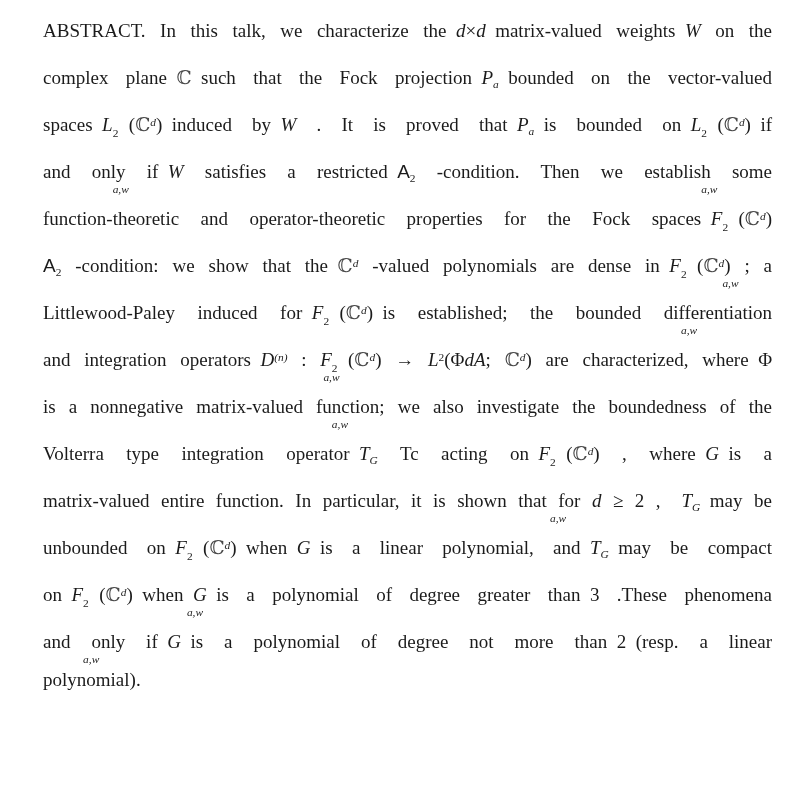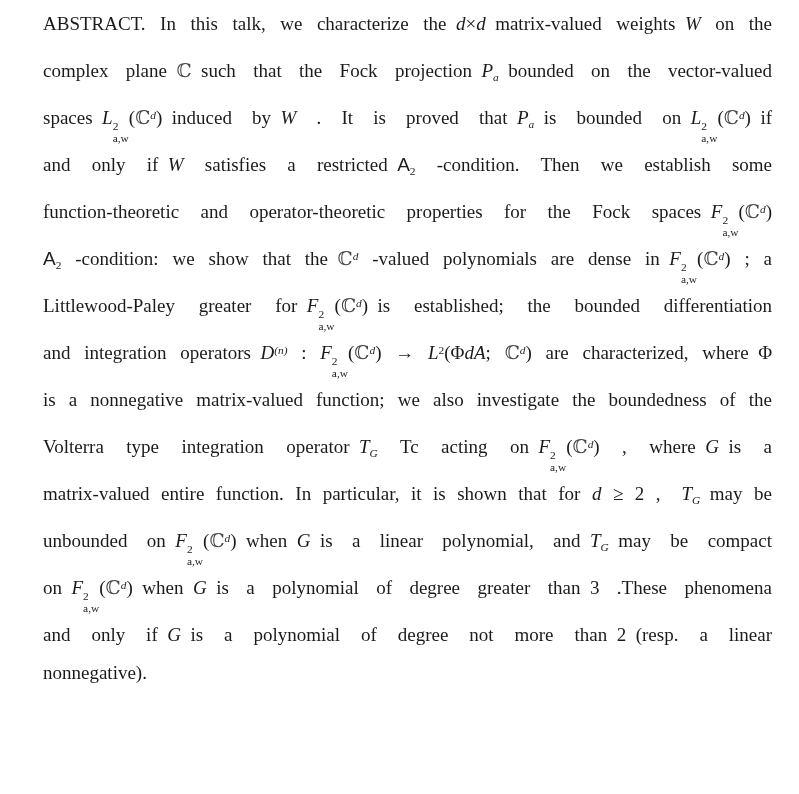--- a/index.html
+++ b/index.html
@@ -1,21 +1,21 @@
 <!DOCTYPE html>
 <html><head>
 <meta charset="utf-8">
 <style>
   html,body{margin:0;padding:0;}
   body{
     width:799px;height:794px;background:#ffffff;overflow:hidden;
     font-family:"Liberation Serif","DejaVu Serif",serif;
     font-size:19px;color:#1b1b1b;
   }
-  #page{padding:0 27px 0 43px;}
+  #page{padding:7px 27px 0 43px;}
   .line{
     text-align:justify;
     text-align-last:justify;
     -moz-text-align-last:justify;
     line-height:47px;height:47px;
   }
   .line.last{
     text-align:left;text-align-last:left;-moz-text-align-last:left;
     line-height:30px;height:30px;
   }
@@ -23,21 +23,21 @@
   .i{font-style:italic;}
   .sf{font-family:"Liberation Sans","DejaVu Sans",sans-serif;}
   .bb{font-family:"DejaVu Serif","DejaVu Sans",serif;color:#4a4a4a;}
   .sup{font-size:0.6em;position:relative;top:-0.45em;line-height:0;}
   .sub{font-size:0.6em;position:relative;top:0.32em;line-height:0;}
   .stk{
     display:inline-flex;flex-direction:column;align-items:flex-start;
     font-size:0.6em;line-height:1.05;vertical-align:-0.55em;
   }
   .stk .s1{font-style:normal;}
-  .stk .s2{}
+  .stk .s2{font-style:italic;margin-top:44px;}
   .sp{display:inline-block;width:0.5em;}
 </style>
 </head>
 <body>
 
 <div id="page">
   <div>
       <div class="line"><span class="r">ABSTRACT. In this talk, we characterize the</span><span class="sp"></span><span class="i">d</span><span class="r">×</span><span class="i">d</span><span class="sp"></span><span class="r">matrix-valued weights</span><span class="sp"></span><span class="i">W</span><span class="r"> on the</span></div>
       <div class="line"><span class="r">complex plane</span><span class="sp"></span><span class="bb">ℂ</span><span class="sp"></span><span class="r">such that the Fock projection</span><span class="sp"></span><span class="i">P</span><span class="sub i">a</span><span class="sp"></span><span class="r">bounded on the vector-valued</span></div>
       <div class="line"><span class="r">spaces</span><span class="sp"></span><span class="i">L</span><span class="stk">
@@ -49,21 +49,21 @@
         </span><span class="r">(</span><span class="bb">ℂ</span><span class="sup i">d</span><span class="r">)</span><span class="sp"></span><span class="r">if</span></div>
       <div class="line"><span class="r">and only if</span><span class="sp"></span><span class="i">W</span><span class="r"> satisfies a restricted</span><span class="sp"></span><span class="sf">A</span><span class="sub">2</span><span class="r"> -condition. Then we establish some</span></div>
       <div class="line"><span class="r">function-theoretic and operator-theoretic properties for the Fock spaces</span><span class="sp"></span><span class="i">F</span><span class="stk">
           <span class="s1">2</span>
           <span class="s2">a,w</span>
         </span><span class="r">(</span><span class="bb">ℂ</span><span class="sup i">d</span><span class="r">)</span></div>
       <div class="line"><span class="sf">A</span><span class="sub">2</span><span class="r"> -condition: we show that the</span><span class="sp"></span><span class="bb">ℂ</span><span class="sup i">d</span><span class="r"> -valued polynomials are dense in</span><span class="sp"></span><span class="i">F</span><span class="stk">
           <span class="s1">2</span>
           <span class="s2">a,w</span>
         </span><span class="r">(</span><span class="bb">ℂ</span><span class="sup i">d</span><span class="r">)</span><span class="r"> ; a</span></div>
-      <div class="line"><span class="r">Littlewood-Paley greater for</span><span class="sp"></span><span class="i">F</span><span class="stk">
+      <div class="line"><span class="r">Littlewood-Paley induced for</span><span class="sp"></span><span class="i">F</span><span class="stk">
           <span class="s1">2</span>
           <span class="s2">a,w</span>
         </span><span class="r">(</span><span class="bb">ℂ</span><span class="sup i">d</span><span class="r">)</span><span class="sp"></span><span class="r">is established; the bounded differentiation</span></div>
       <div class="line"><span class="r">and integration operators</span><span class="sp"></span><span class="i">D</span><span class="sup i">(n)</span><span class="r"> : </span><span class="i">F</span><span class="stk">
           <span class="s1">2</span>
           <span class="s2">a,w</span>
         </span><span class="r">(</span><span class="bb">ℂ</span><span class="sup i">d</span><span class="r">)</span><span class="r"> → </span><span class="i">L</span><span class="sup">2</span><span class="r">(</span><span class="r">Φ</span><span class="i">dA</span><span class="r">; </span><span class="bb">ℂ</span><span class="sup i">d</span><span class="r">)</span><span class="r"> are characterized, where</span><span class="sp"></span><span class="r">Φ</span></div>
       <div class="line"><span class="r">is a nonnegative matrix-valued function; we also investigate the boundedness of the</span></div>
       <div class="line"><span class="r">Volterra type integration operator</span><span class="sp"></span><span class="i">T</span><span class="sub i">G</span><span class="r"> Tc acting on</span><span class="sp"></span><span class="i">F</span><span class="stk">
           <span class="s1">2</span>
@@ -72,15 +72,15 @@
       <div class="line"><span class="r">matrix-valued entire function. In particular, it is shown that for </span><span class="i">d</span><span class="r"> ≥ 2 , </span><span class="sp"></span><span class="i">T</span><span class="sub i">G</span><span class="sp"></span><span class="r">may be</span></div>
       <div class="line"><span class="r">unbounded on</span><span class="sp"></span><span class="i">F</span><span class="stk">
           <span class="s1">2</span>
           <span class="s2">a,w</span>
         </span><span class="r">(</span><span class="bb">ℂ</span><span class="sup i">d</span><span class="r">)</span><span class="sp"></span><span class="r">when</span><span class="sp"></span><span class="i">G</span><span class="sp"></span><span class="r">is a linear polynomial, and</span><span class="sp"></span><span class="i">T</span><span class="sub i">G</span><span class="sp"></span><span class="r">may be compact</span></div>
       <div class="line"><span class="r">on</span><span class="sp"></span><span class="i">F</span><span class="stk">
           <span class="s1">2</span>
           <span class="s2">a,w</span>
         </span><span class="r">(</span><span class="bb">ℂ</span><span class="sup i">d</span><span class="r">)</span><span class="sp"></span><span class="r">when</span><span class="sp"></span><span class="i">G</span><span class="sp"></span><span class="r">is a polynomial of degree greater than</span><span class="sp"></span><span class="r">3 .These phenomena</span></div>
       <div class="line"><span class="r">and only if</span><span class="sp"></span><span class="i">G</span><span class="sp"></span><span class="r">is a polynomial of degree not more than</span><span class="sp"></span><span class="r">2</span><span class="sp"></span><span class="r">(resp. a linear</span></div>
-      <div class="line last"><span class="r">nonnegative).</span></div>
+      <div class="line last"><span class="r">polynomial).</span></div>
     </div>
 </div>
 
 </body></html>

